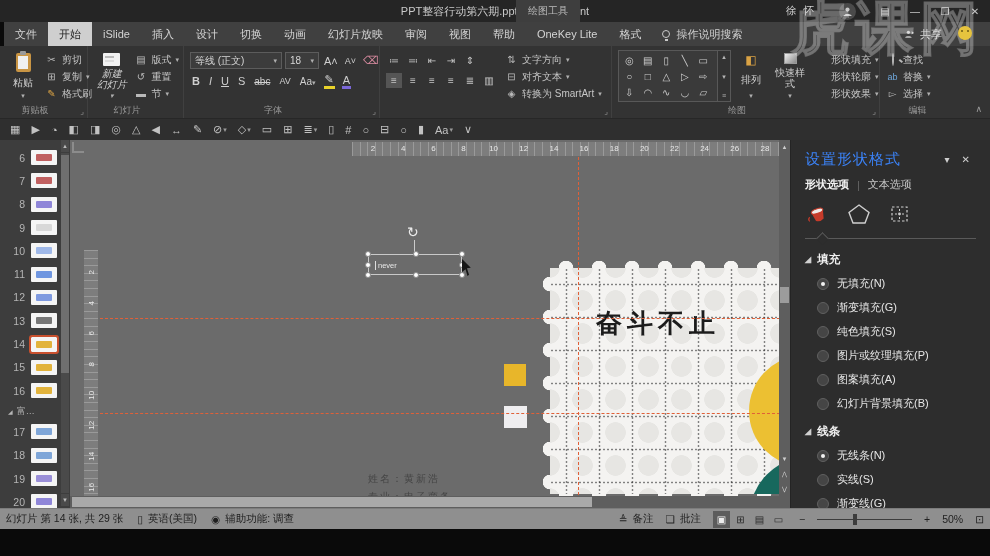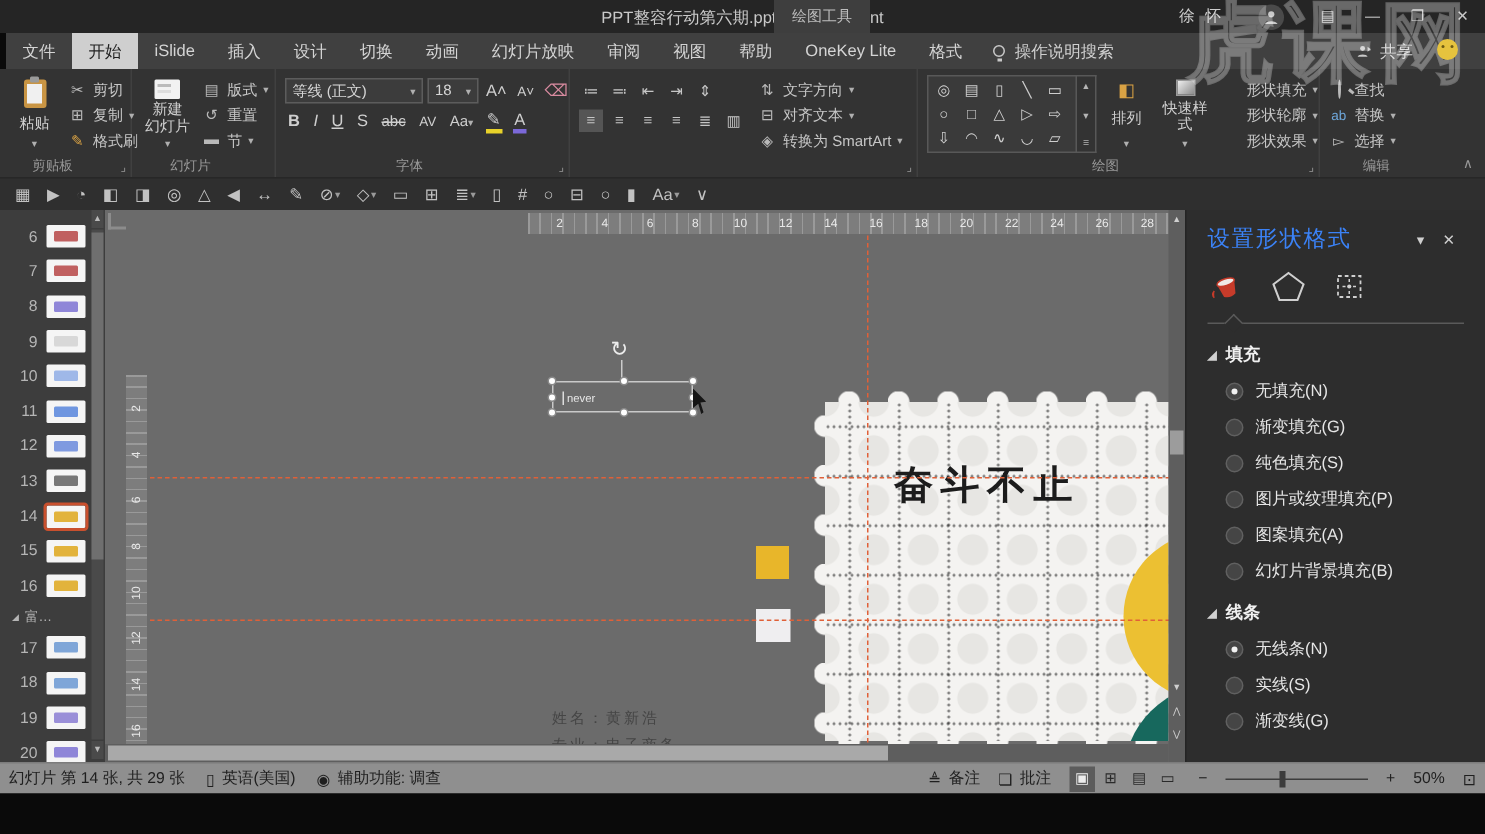--- a/index.html
+++ b/index.html
@@ -283,21 +283,21 @@
         <div class="sbtn">
             <span class="sic" style="color:#d9a244;">✎</span>
             <span>格式刷</span>
           </div>
       </div>
       <div class="grp-label">剪贴板</div>
       <div class="launcher">⌟</div>
     </div>
 
     <div class="grp" style="width:96px;">
-      <div class="bigbtn" style="width:40px;">
+      <div class="bigbtn" style="width:40px;font-style:italic;">
         <span class="nslide"></span>
         <span class="blabel">新建 幻灯片</span>
         <span class="drop">▾</span>
       </div>
       <div class="scol">
         <div class="sbtn">
             <span class="sic">▤</span>
             <span>版式</span>
             <span class="drop">▾</span>
           </div>
@@ -787,20 +787,25 @@
         <div class="vbtnbox" style="top:327px;">⋀</div>
         <div class="vbtnbox" style="top:342px;">⋁</div>
       </div>
     </div>
 
     <div class="panel">
       <div class="ptitle-row">
         <span class="ptitle">设置形状格式</span>
         <span class="pbtn">▾</span>
         <span class="pbtn">✕</span>
+      </div>
+      <div class="ptabs">
+        <span class="ptab-active">形状选项</span>
+        <span class="ptab-sep">|</span>
+        <span class="ptab">文本选项</span>
       </div>
       <div class="picons">
         <span>
           <svg width="26" height="22" viewBox="0 0 26 22">
               <g transform="rotate(-18 13 11)">
                 <path d="M7 8 L19 8 L17 17 Q13 19.5 9 17 Z" fill="#c63b2a"></path>
                 <ellipse cx="13" cy="8" rx="6" ry="2.3" fill="#efe9e6" stroke="#c63b2a" stroke-width="1"></ellipse>
               </g>
               <path d="M4.5 14 q-2 2.5 0 4.5" stroke="#c63b2a" fill="#c63b2a"></path>
             </svg>

